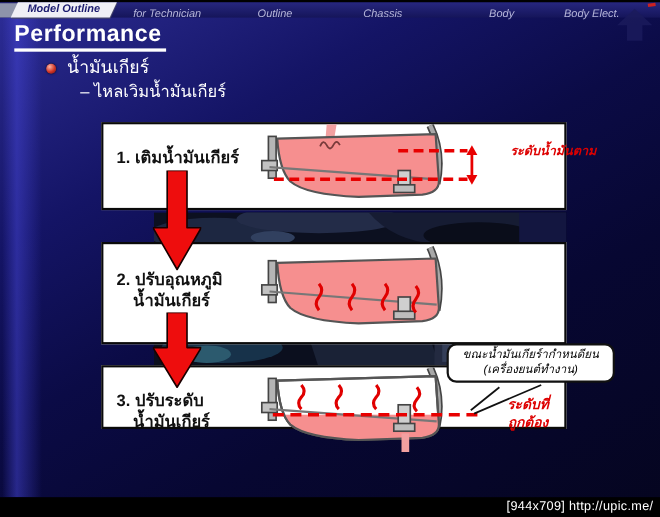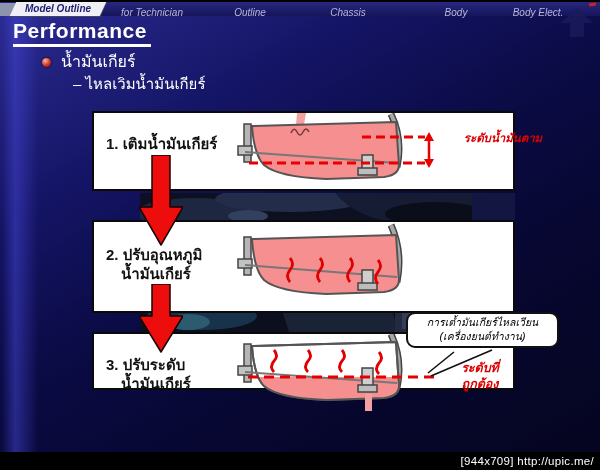--- a/index.html
+++ b/index.html
@@ -176,21 +176,21 @@
   </div>
 
   <svg class="flow-arrow arrow1" width="44" height="92" viewBox="0 0 44 92">
     <polygon points="13,0 31,0 31,52 44,52 22,90 0,52 13,52" fill="#ee0d0d" stroke="#1a0000" stroke-width="1.5" stroke-linejoin="round"></polygon>
   </svg>
   <svg class="flow-arrow arrow2" width="44" height="70" viewBox="0 0 44 70">
     <polygon points="13,0 31,0 31,32 44,32 22,68 0,32 13,32" fill="#ee0d0d" stroke="#1a0000" stroke-width="1.5" stroke-linejoin="round"></polygon>
   </svg>
 
   <div class="callout">
-    <div>การเต้ำมันเกียร์ไหลเวียน</div>
+    <div>ขณะน้ำมันเกียร์ากำหนดียน</div>
     <div>(เครื่องยนต์ทำงาน)</div>
   </div>
   <svg class="callout-lines" width="90" height="34" viewBox="0 0 90 34">
     <line x1="36" y1="6" x2="10" y2="27" stroke="#111" stroke-width="1.6"></line>
     <line x1="74" y1="4" x2="13" y2="30" stroke="#111" stroke-width="1.6"></line>
   </svg>
 
   <div class="title">Performance</div>
   <div class="bullet-row">
     <span class="bullet-sphere"></span>

